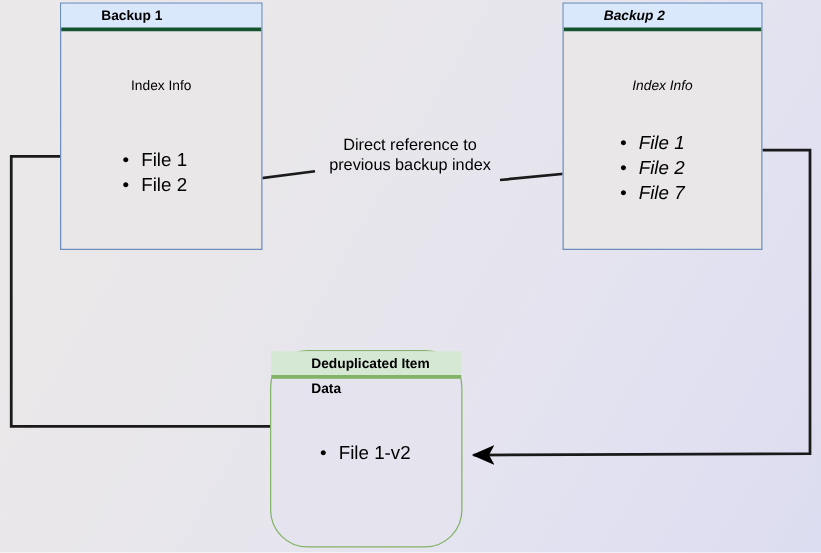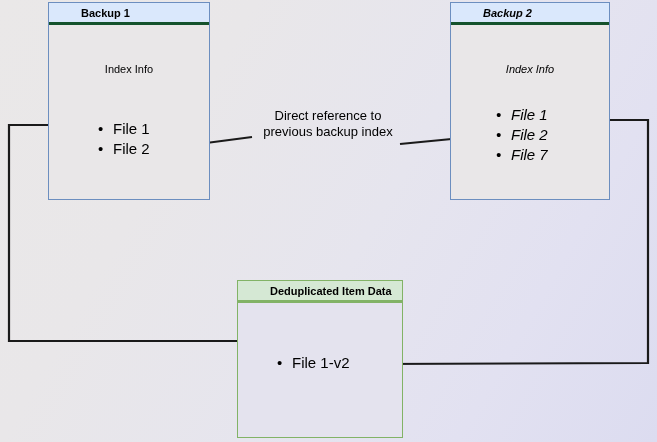--- a/index.html
+++ b/index.html
@@ -55,22 +55,22 @@
     background: #e6e5ee;
   }
   .box.green .box-header {
     background: #d5e8d4;
     border-bottom-color: #82b366;
   }
 
   
   #backup1 { left: 48px;  top: 2px;  width: 162px; height: 198px; }
   #backup2 { left: 450px; top: 2px;  width: 160px; height: 198px; font-style: italic; }
-  #dedup   { left: 237px; top: 280px; width: 166px; height: 158px;
-             background: #e4e3ee; }
+  #dedup   { left: 216px; top: 280px; width: 154px; height: 158px;
+             background: #e4e3ee; border-radius: 30px; }
 
   .index-label {
     position: absolute;
     left: 0;
     right: 0;
     text-align: center;
     font-size: 11px;
     color: #000;
     white-space: nowrap;
   }

